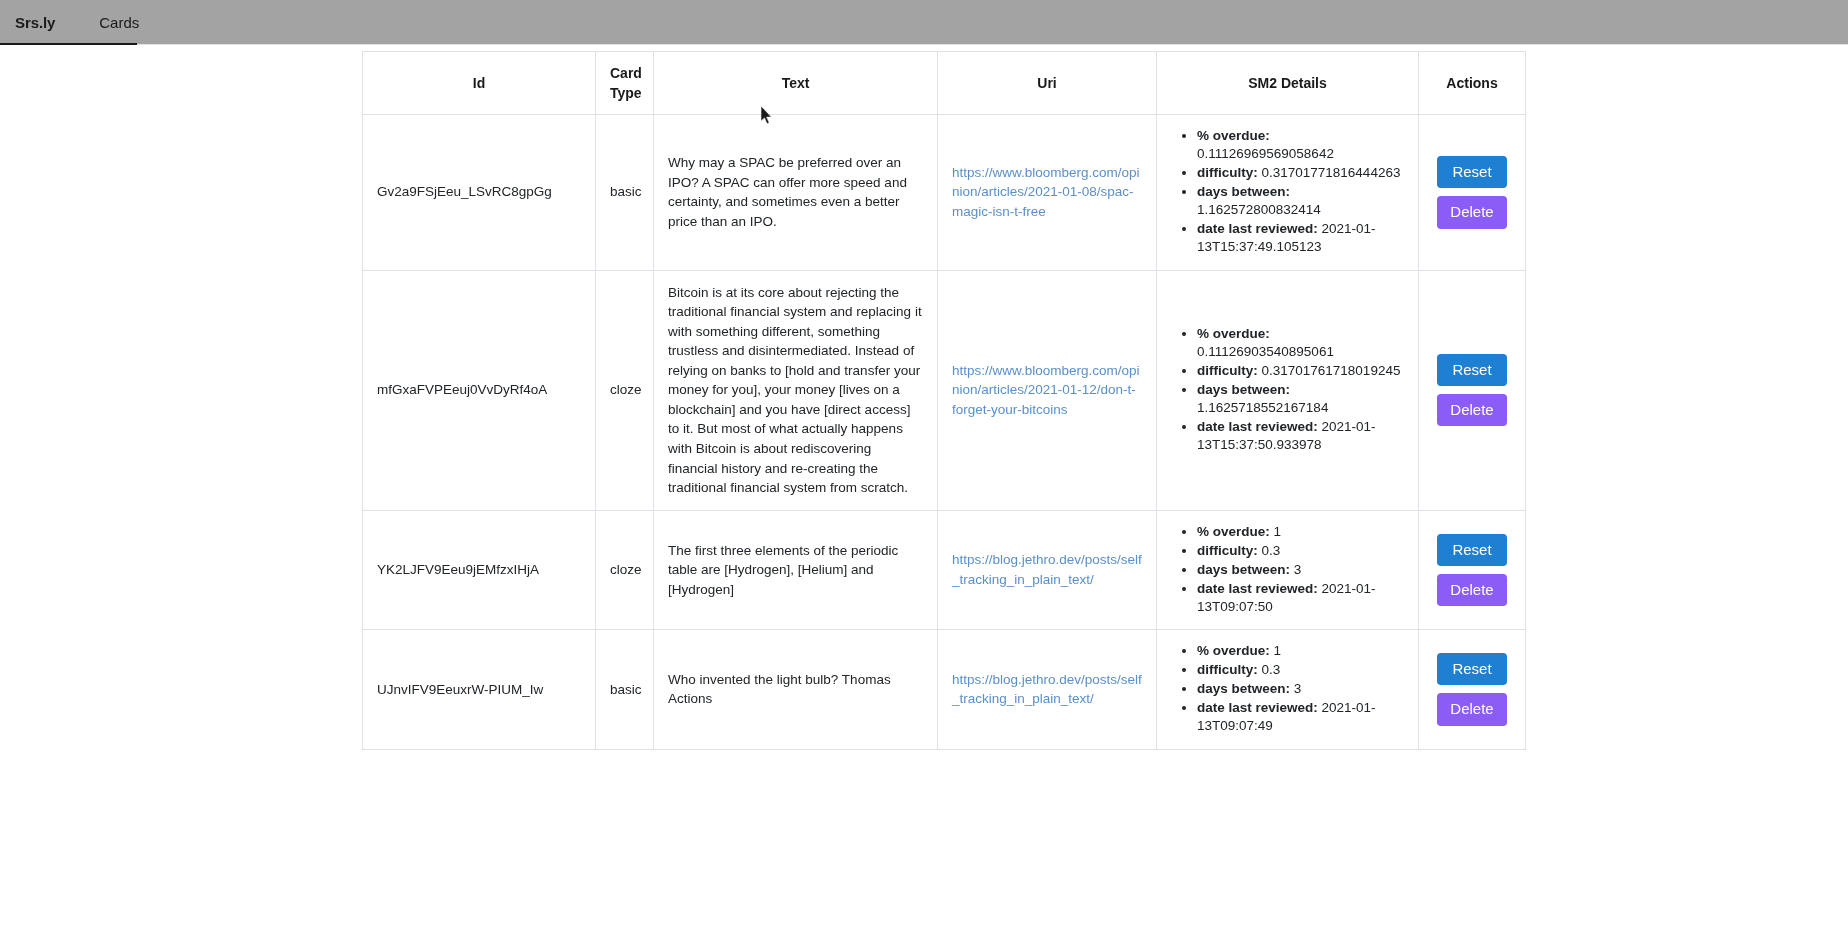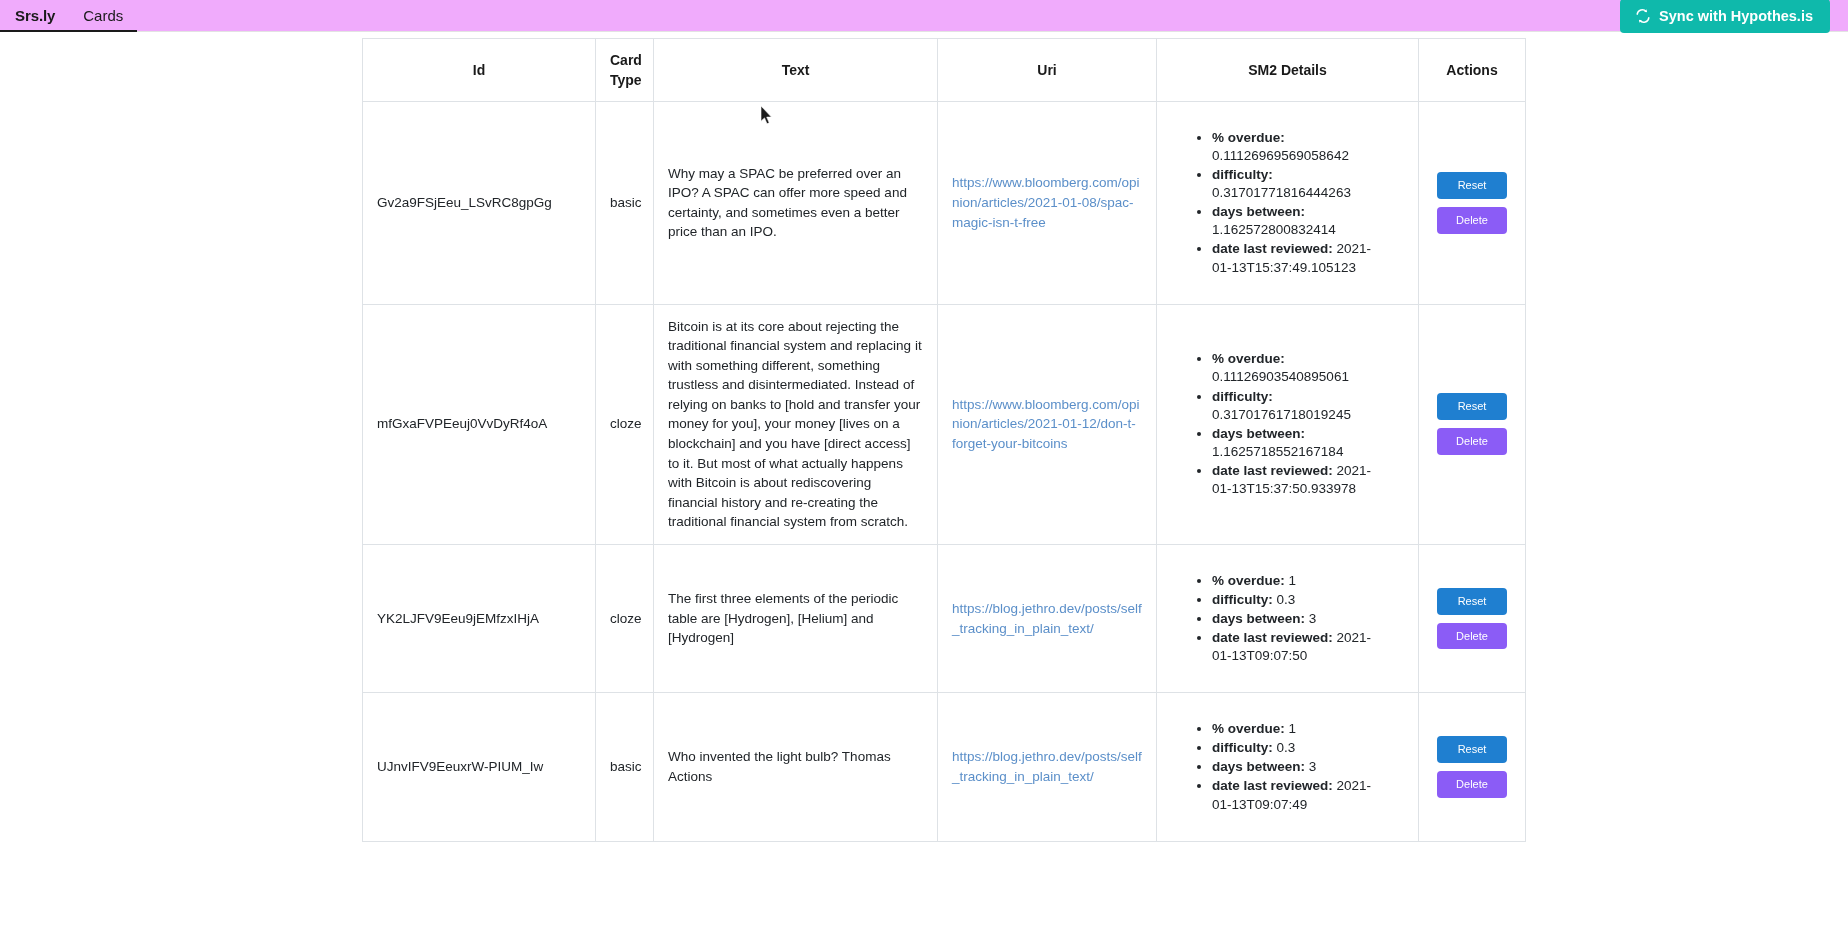--- a/index.html
+++ b/index.html
@@ -7,22 +7,22 @@
     margin: 0; padding: 0;
     width: 1848px; height: 950px;
     background: #ffffff;
     font-family: "Liberation Sans", sans-serif;
     overflow: hidden;
   }
 
   
   .navbar {
     position: relative;
-    height: 32px;
-    background: #f0abfc;
+    height: 45px;
+    background: #a3a3a3;
     display: flex;
     align-items: center;
     padding: 0 0 0 0;
     border-bottom: 1px solid #e3e3e3;
   }
   .nav-underline {
     position: absolute;
     left: 0; bottom: -1px;
     width: 137px;
     height: 2px;
@@ -34,21 +34,21 @@
     color: #1a1a1a;
     margin-left: 15px;
     letter-spacing: -0.1px;
     text-decoration: none;
     white-space: nowrap;
   }
   .nav-link {
     font-size: 15px;
     font-weight: 400;
     color: #1a1a1a;
-    margin-left: 28px;
+    margin-left: 44px;
     text-decoration: none;
     white-space: nowrap;
   }
   .nav-spacer { flex: 1 1 auto; }
   .sync-btn {
     display: inline-flex;
     align-items: center;
     gap: 8px;
     background: #0fb9ab;
     color: #ffffff;
@@ -106,21 +106,21 @@
   td.cell-text { font-size: 13.5px; line-height: 1.32; padding-right: 18px;}
   td.cell-uri  { font-size: 13.5px; }
   td.cell-uri a {
     color: #5b8fc9;
     text-decoration: none;
     word-break: break-word;
     line-height: 1.32;
   }
   td.cell-sm2 { padding-left: 8px; padding-right: 8px; }
   ul.sm2 {
-    margin: 15px;
+    margin: 0;
     padding-left: 26px;
     list-style-type: disc;
   }
   ul.sm2 li {
     font-size: 13.5px;
     line-height: 1.34;
     margin-bottom: 1px;
     color: #212529;
   }
   ul.sm2 li b { font-weight: 700; }
@@ -130,21 +130,21 @@
     flex-direction: column;
     align-items: stretch;
     gap: 8px;
     width: 70px;
     margin: 0 auto;
   }
   .btn {
     border: none;
     border-radius: 4px;
     color: #ffffff;
-    font-size: 11px;
+    font-size: 15px;
     font-weight: 400;
     padding: 6px 0;
     cursor: pointer;
     font-family: "Liberation Sans", sans-serif;
     text-align: center;
     line-height: 1.35;
   }
   .btn-reset  { background: #1f7fd0; }
   .btn-delete { background: #8b5cf6; }
 
@@ -158,31 +158,20 @@
   }
 </style>
 </head>
 <body>
 
 <div class="navbar">
   <div class="nav-underline"></div>
   <a class="brand" href="#">Srs.ly</a>
   <a class="nav-link" href="#">Cards</a>
   <div class="nav-spacer"></div>
-  <button class="sync-btn">
-    <span>
-      <svg width="16" height="16" viewBox="0 0 16 16" fill="none" aria-hidden="true">
-        <path d="M2.2 6.2 A5.2 5.2 0 0 1 11.2 3.4" stroke="#ffffff" stroke-width="1.5" stroke-linecap="round" fill="none"></path>
-        <path d="M11.6 1.2 L11.8 3.9 L9.1 4.1 Z" fill="#ffffff"></path>
-        <path d="M13.8 9.8 A5.2 5.2 0 0 1 4.8 12.6" stroke="#ffffff" stroke-width="1.5" stroke-linecap="round" fill="none"></path>
-        <path d="M4.4 14.8 L4.2 12.1 L6.9 11.9 Z" fill="#ffffff"></path>
-      </svg>
-    </span>
-    <span>Sync with Hypothes.is</span>
-  </button>
 </div>
 
 <div class="table-wrap">
   <table class="cards">
     <thead>
       <tr>
         <th class="col-id">Id</th>
         <th class="col-type">
           <div>Card</div>
           <div>Type</div>

